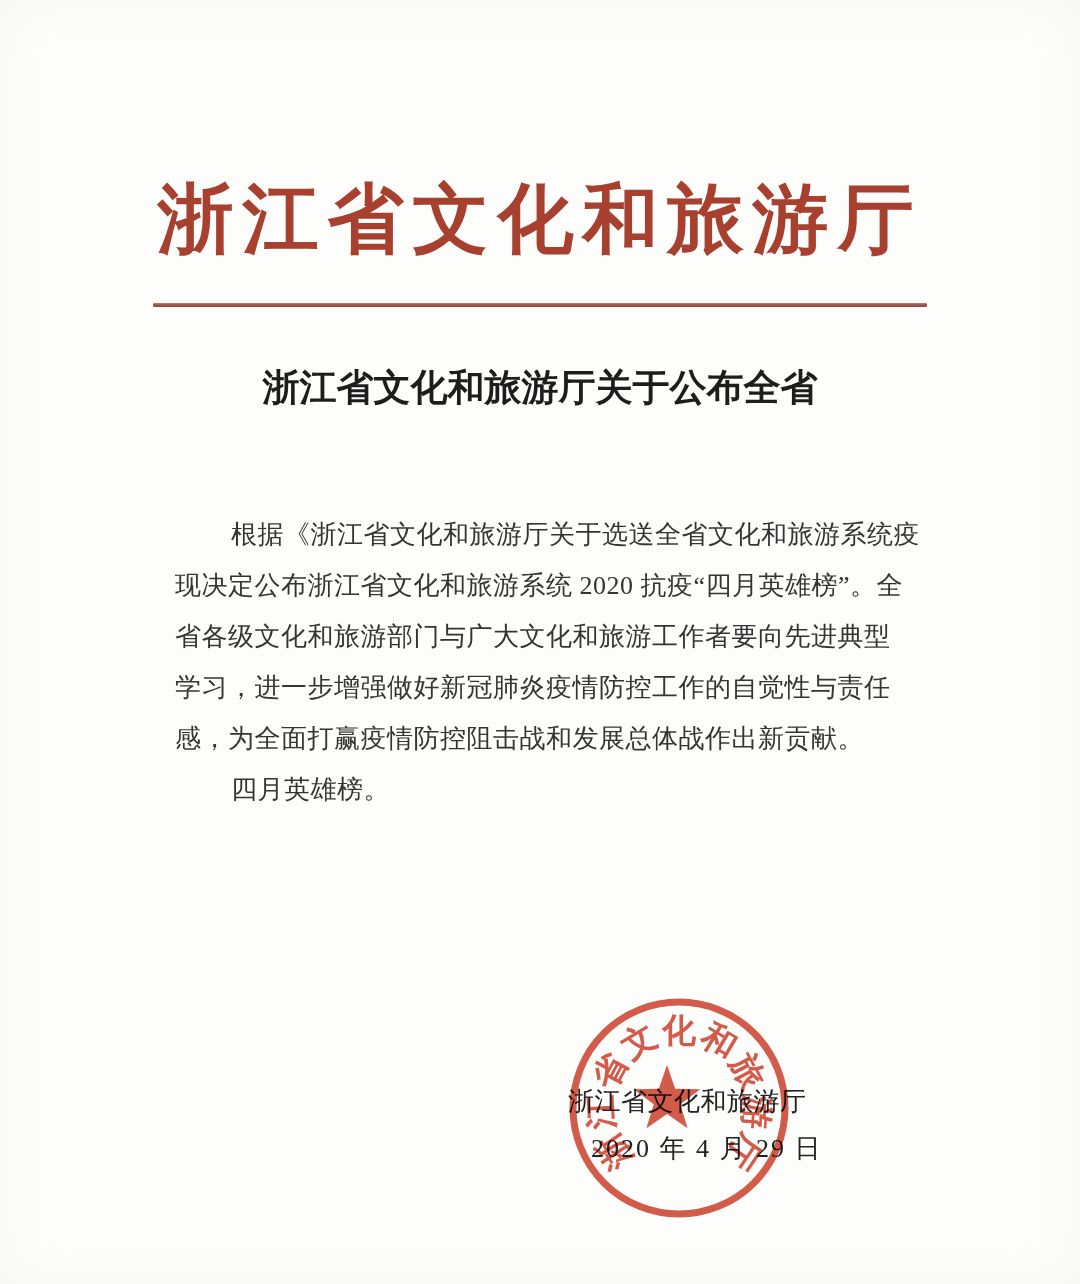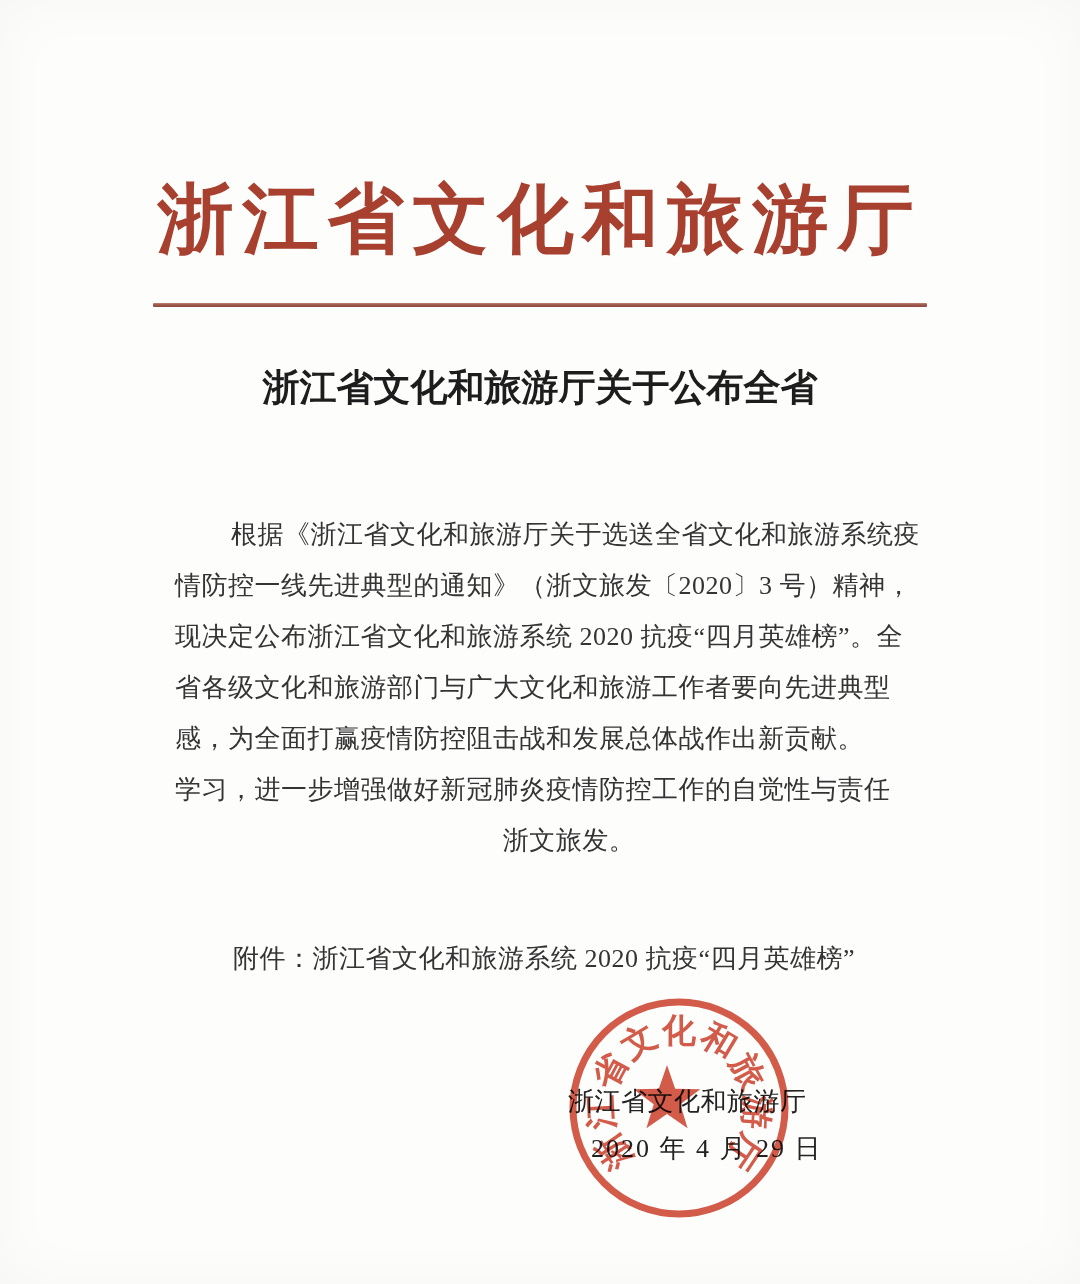--- a/index.html
+++ b/index.html
@@ -66,21 +66,21 @@
     position: absolute;
     top: 509px;
     left: 175px;
     width: 732px;
     font-size: 26px;
     line-height: 51px;
     color: var(--body-ink);
     letter-spacing: 0.5px;
   }
   .body-line { white-space: nowrap; }
-  .body-line.indent { text-indent: 56px; text-align: center; }
+  .body-line.indent { text-indent: 56px; }
 
   .attachment {
     position: absolute;
     top: 933px;
     left: 233px;
     font-size: 26px;
     line-height: 51px;
     color: var(--body-ink);
     letter-spacing: 0.5px;
     white-space: nowrap;
@@ -142,29 +142,27 @@
     <div class="red-rule"></div>
   </header>
 
   <h1 class="doc-title">
     <span class="title-line">浙江省文化和旅游厅关于公布全省</span>
   </h1>
 
   <section class="body">
 
       <p class="body-line indent">根据《浙江省文化和旅游厅关于选送全省文化和旅游系统疫</p>
-      <p class="body-line">情防控一线先进典型的通知》（浙文旅发〔2020〕3 号）精神，</p>
       <p class="body-line">现决定公布浙江省文化和旅游系统 2020 抗疫“四月英雄榜”。全</p>
       <p class="body-line">省各级文化和旅游部门与广大文化和旅游工作者要向先进典型</p>
+      <p class="body-line">学习，进一步增强做好新冠肺炎疫情防控工作的自觉性与责任</p>
       <p class="body-line">感，为全面打赢疫情防控阻击战和发展总体战作出新贡献。</p>
-      <p class="body-line">学习，进一步增强做好新冠肺炎疫情防控工作的自觉性与责任</p>
-      <p class="body-line indent">浙文旅发。</p>
+      <p class="body-line indent">四月英雄榜。</p>
     </section>
 
-  <p class="attachment">附件：浙江省文化和旅游系统 2020 抗疫“四月英雄榜”</p>
 
   <div class="signature">浙江省文化和旅游厅</div>
 
   <div class="date">2020 年 4 月 29 日</div>
 
   <svg class="seal" viewBox="0 0 226 226" xmlns="http://www.w3.org/2000/svg">
     <circle class="seal-ring" cx="113" cy="113" r="106"></circle>
     <polygon class="seal-star" points="101,70 109.2,93.7 134.3,94.2 114.3,109.3 121.6,133.3 101,119 80.4,133.3 87.7,109.3 67.7,94.2 92.8,93.7"></polygon>
     <g>
         <text class="seal-char" transform="translate(48.3 156.6) rotate(-124)">浙</text>

